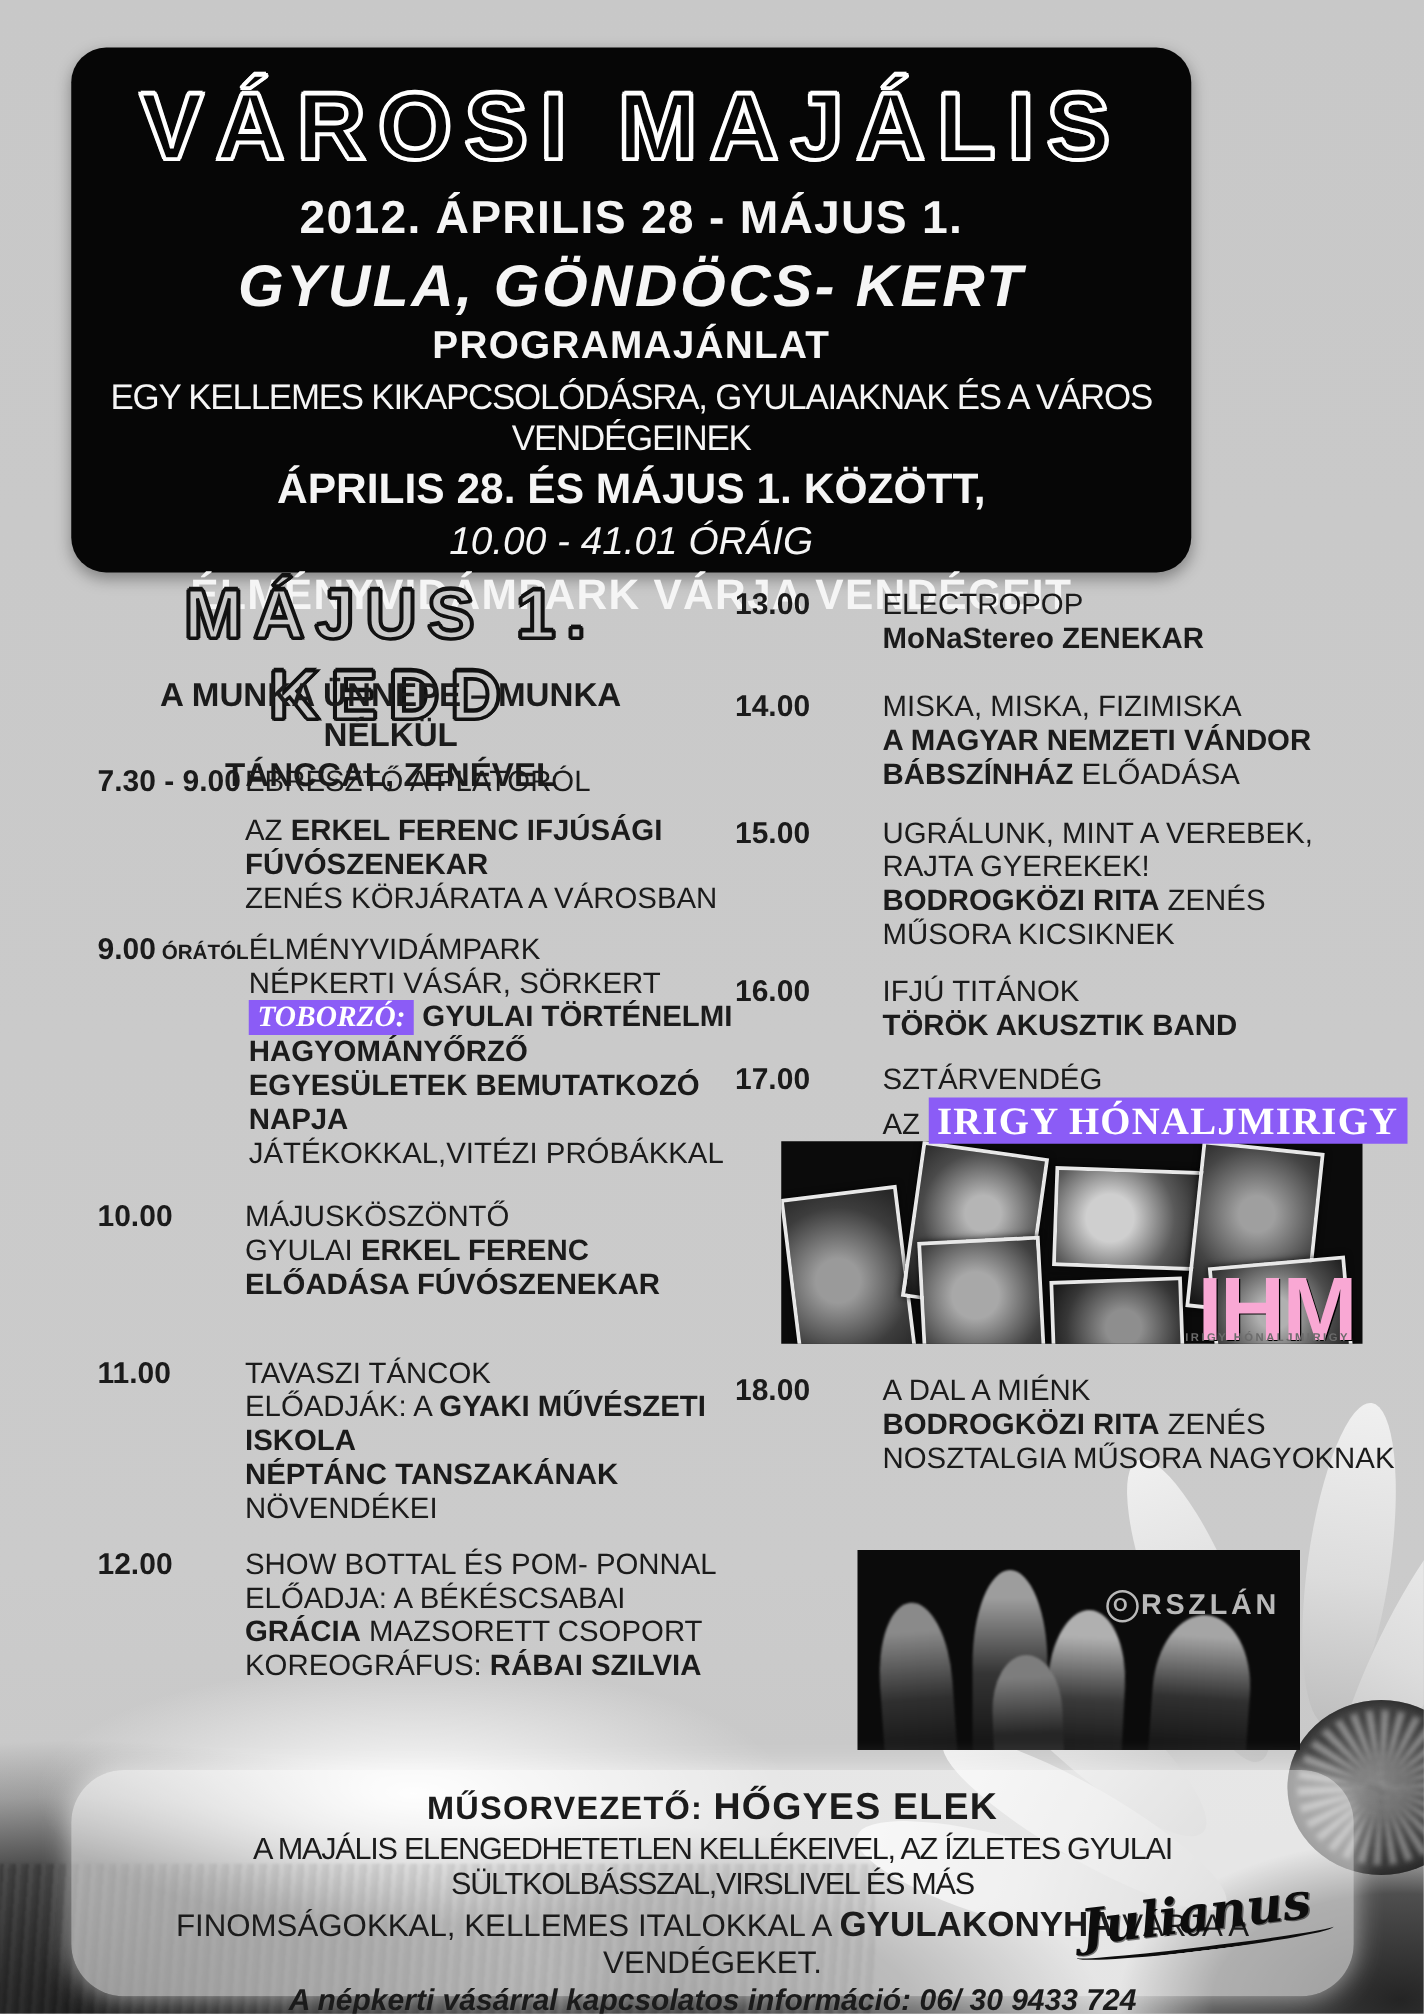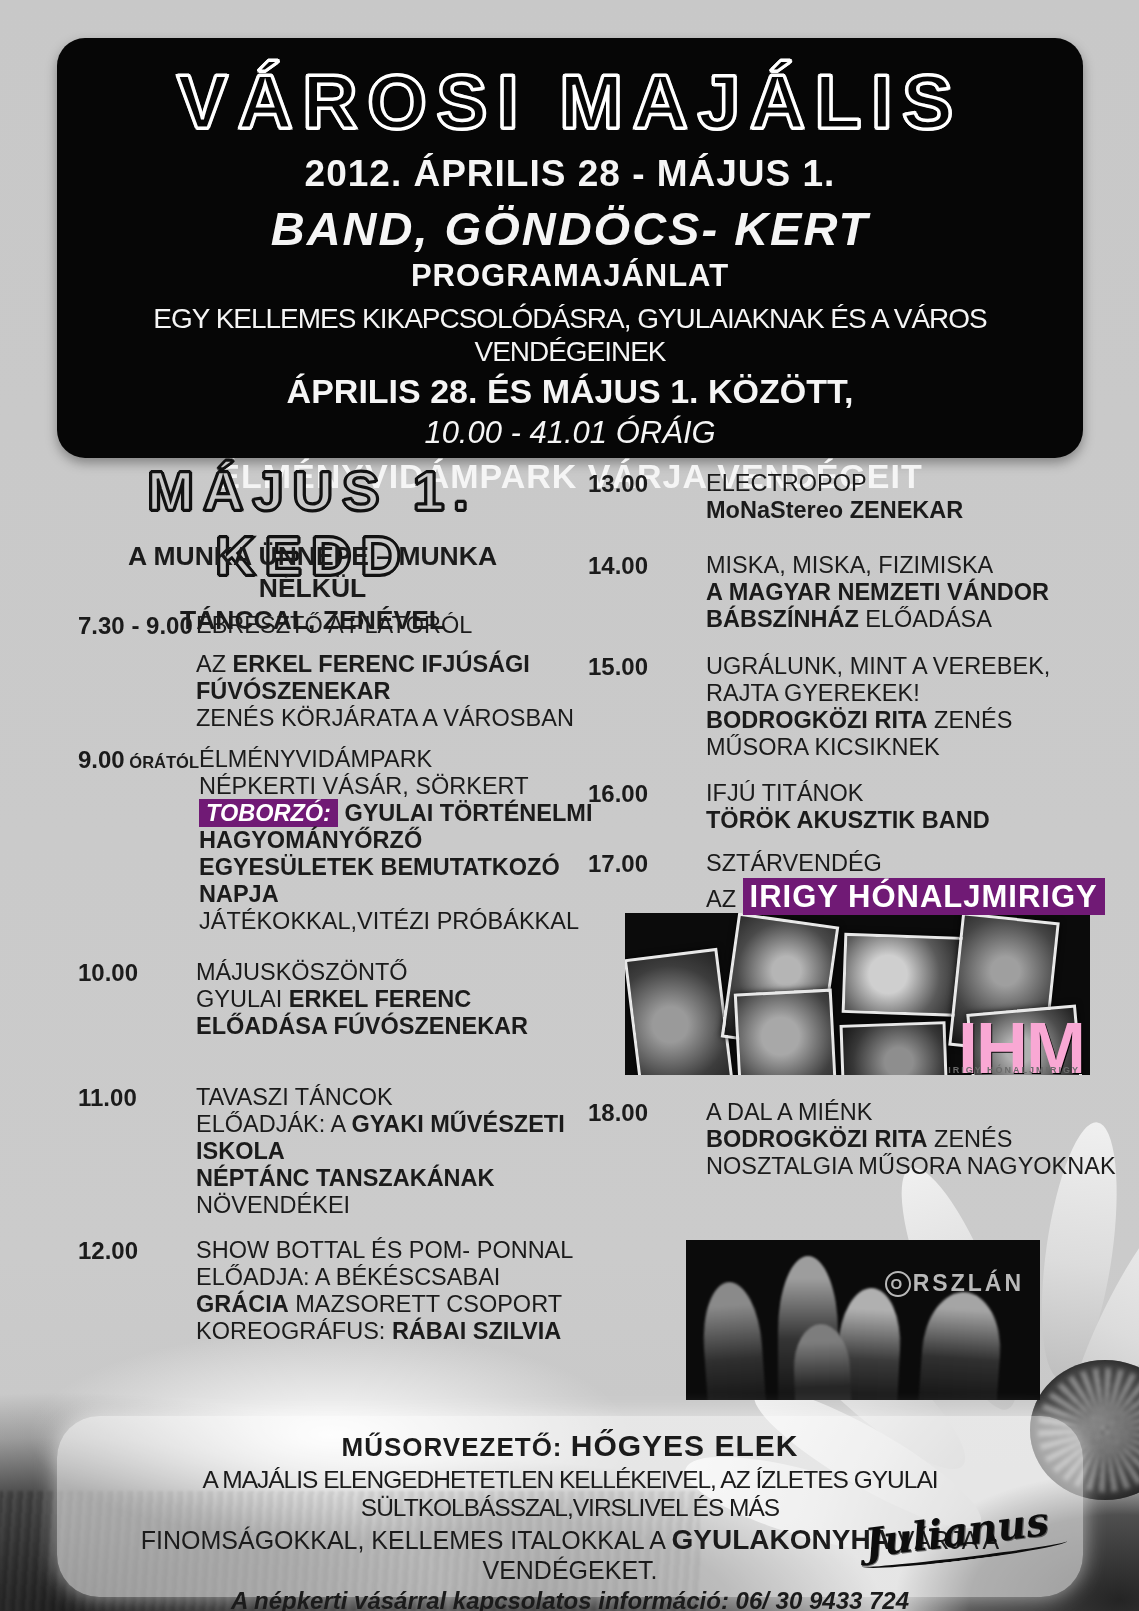--- a/index.html
+++ b/index.html
@@ -30,21 +30,21 @@
   .petal{position:absolute;width:66px;height:260px;border-radius:50%;
     background:linear-gradient(180deg,#f4f4f4 0%,#dedede 55%,#bdbdbd 100%);
     transform-origin:50% 95%;opacity:.9;}
   .daisy-center{position:absolute;left:150px;top:300px;width:150px;height:140px;border-radius:50%;
     background:radial-gradient(circle at 45% 45%, #8f8f8f 0%, #565656 45%, #2c2c2c 80%);
     box-shadow:inset 0 0 18px #1c1c1c;}
   .daisy-center:after{content:"";position:absolute;inset:8px;border-radius:50%;opacity:.8;
     background:repeating-conic-gradient(rgba(220,220,220,.5) 0 6deg, rgba(40,40,40,.6) 6deg 12deg);filter:blur(2px);}
 
   
-  .header-panel{position:absolute;left:57px;top:38px;width:1026px;height:420px;z-index:2;
+  .header-panel{position:absolute;left:57px;top:38px;width:896px;height:420px;z-index:2;
     background:#060606;border-radius:28px;text-align:center;color:#f5f5f5;
     box-shadow:0 5px 12px rgba(0,0,0,.35);}
   .h-title{margin-top:20px;font-size:76px;font-weight:700;letter-spacing:10px;color:#060606;
     -webkit-text-stroke:3px #ffffff;
     text-shadow:2px 0 0 #fff,-2px 0 0 #fff,0 2px 0 #fff,0 -2px 0 #fff;}
   .h-date{margin-top:8px;font-size:37px;font-weight:700;letter-spacing:1px;}
   .h-loc{margin-top:6px;font-size:47px;font-weight:700;font-style:italic;letter-spacing:2px;}
   .h-prog{margin-top:2px;font-size:31px;font-weight:700;letter-spacing:1px;}
   .h-tagline{margin-top:8px;font-size:28.5px;letter-spacing:-1px;transform:scaleX(.98);}
   .h-between{margin-top:4px;font-size:34px;font-weight:700;}
@@ -64,21 +64,21 @@
   #col-left{left:78px;top:612px;width:475px;}
   #col-right{left:588px;top:470px;width:505px;}
   .row{display:flex;align-items:flex-start;}
   .time{flex:0 0 118px;font-size:24px;font-weight:700;white-space:nowrap;}
   .time .small{font-size:16.5px;font-weight:700;letter-spacing:0;}
   .content{flex:1;font-size:23.5px;line-height:27px;}
   .line{white-space:nowrap;}
   .line.blank{height:12px;}
   .b{font-weight:700;}
   .i{font-style:italic;}
-  .hl{background:#701a75;color:#ffffff;padding:1px 7px;}
+  .hl{background:#8b5cf6;color:#ffffff;padding:1px 7px;font-family:Liberation Serif, serif;}
   .big{font-size:31px;font-weight:700;letter-spacing:1px;line-height:40px;}
   .xl{font-size:33px;font-weight:700;letter-spacing:1px;line-height:36px;}
   
   #col-left .row:nth-child(1){margin-bottom:14px;}
   #col-left .row:nth-child(2){margin-bottom:24px;}
   #col-left .row:nth-child(3){margin-bottom:44px;}
   #col-left .row:nth-child(4){margin-bottom:18px;}
   #col-right .row:nth-child(1){margin-bottom:28px;justify-content:space-between;}
   #col-right .row:nth-child(2){margin-bottom:20px;}
   #col-right .row:nth-child(3){margin-bottom:19px;}
@@ -146,21 +146,21 @@
     <div class="petal" style="left:40px;top:150px;transform:rotate(-48deg);"></div>
     <div class="petal" style="left:10px;top:230px;transform:rotate(-74deg);"></div>
     <div class="petal" style="left:170px;top:120px;transform:rotate(26deg);width:56px;"></div>
     <div class="petal" style="left:60px;top:210px;transform:rotate(-60deg);width:58px;"></div>
     <div class="daisy-center"></div>
   </div>
 
   <div class="header-panel">
     <div class="h-title">VÁROSI MAJÁLIS</div>
     <div class="h-date">2012. ÁPRILIS 28 - MÁJUS 1.</div>
-    <div class="h-loc">BAND, GÖNDÖCS- KERT</div>
+    <div class="h-loc">GYULA, GÖNDÖCS- KERT</div>
     <div class="h-prog">PROGRAMAJÁNLAT</div>
     <div class="h-tagline">EGY KELLEMES  KIKAPCSOLÓDÁSRA, GYULAIAKNAK ÉS A VÁROS VENDÉGEINEK</div>
     <div class="h-between">ÁPRILIS 28. ÉS MÁJUS 1. KÖZÖTT,</div>
     <div class="h-hours">10.00 - 41.01 ÓRÁIG</div>
     <div class="h-park">ÉLMÉNYVIDÁMPARK VÁRJA VENDÉGEIT</div>
   </div>
 
   <div class="day-heading">MÁJUS 1. KEDD</div>
   <div class="day-subtitle">
     <div>A MUNKA ÜNNEPE – MUNKA NÉLKÜL</div>

